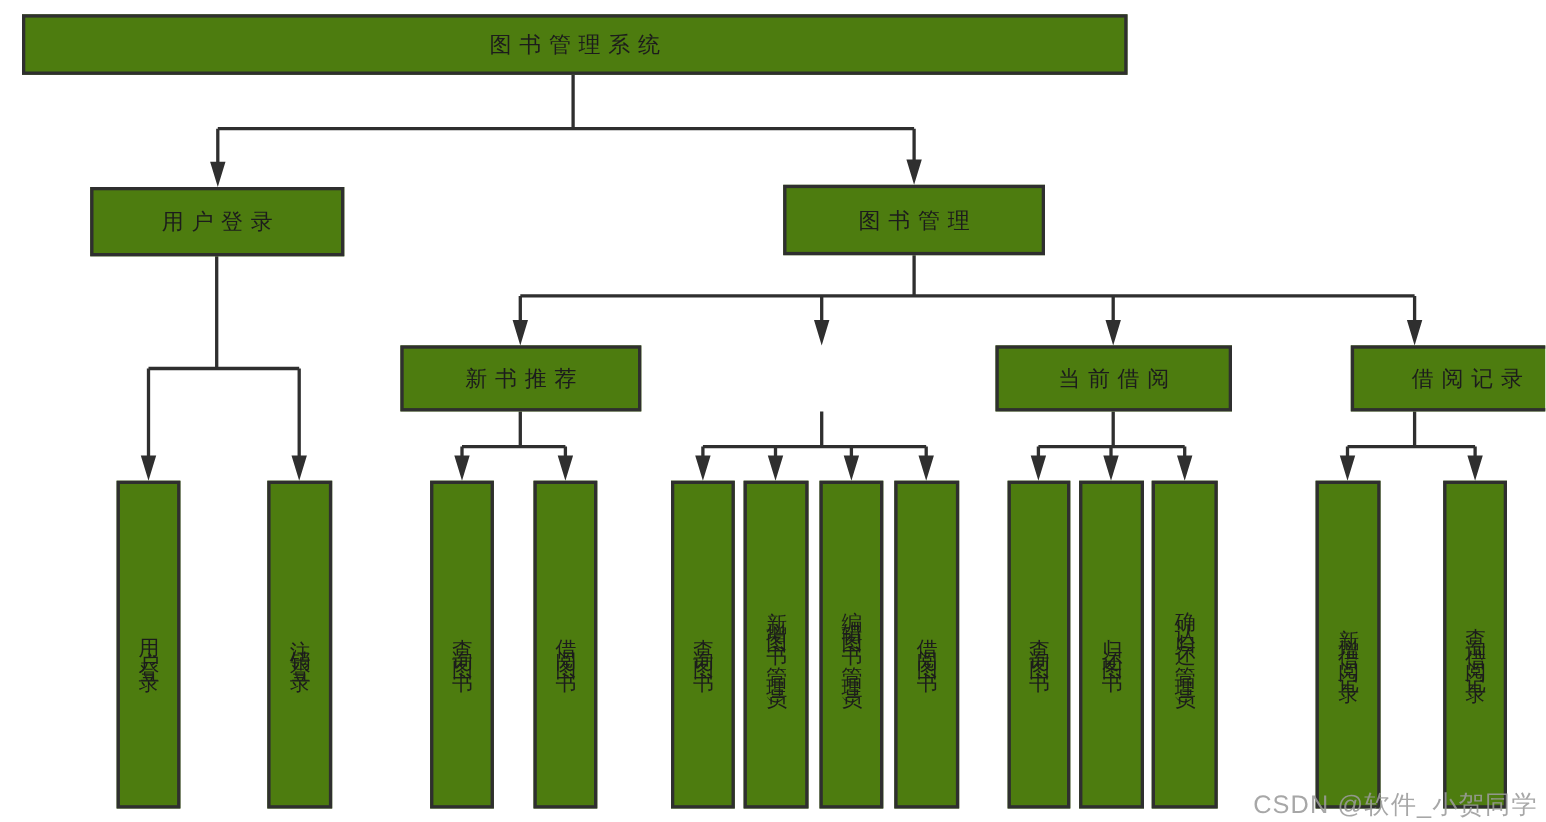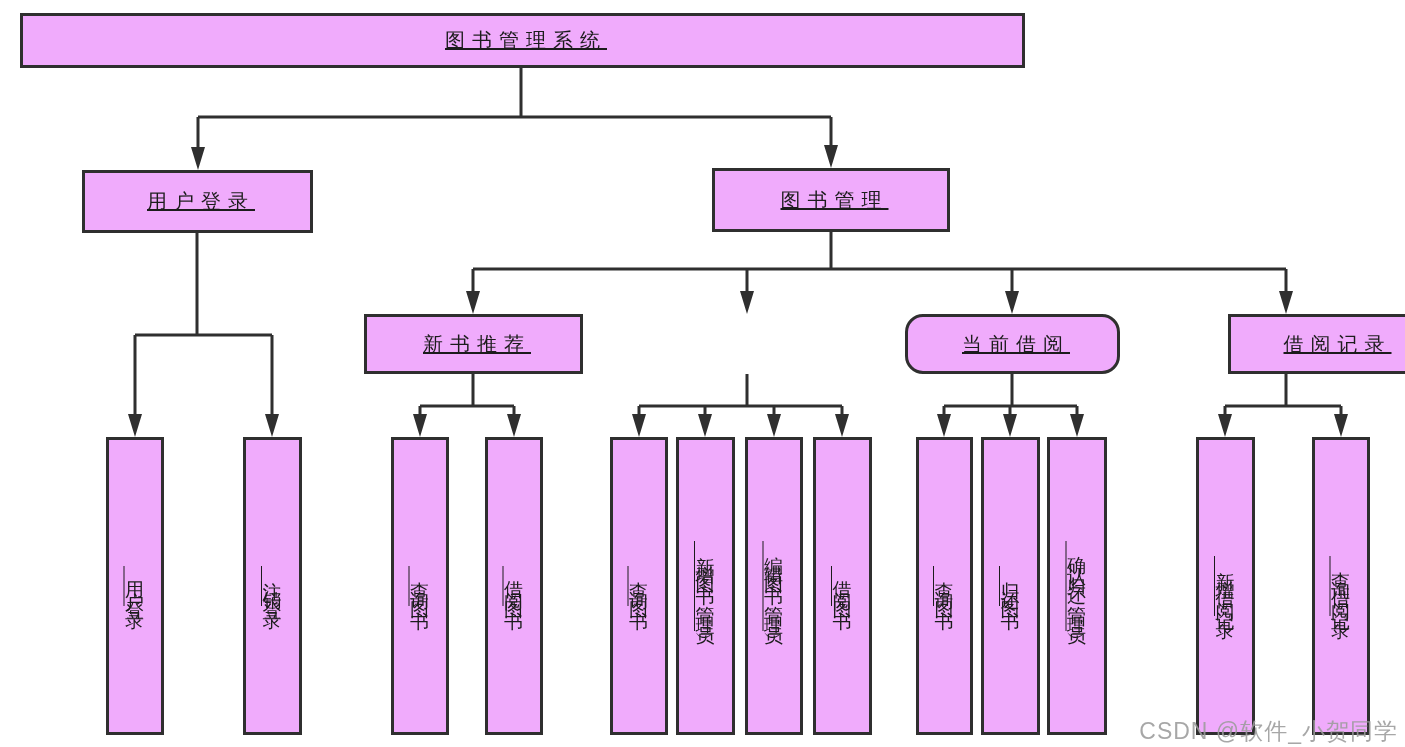--- a/index.html
+++ b/index.html
@@ -15,27 +15,26 @@
     position: absolute;
     left: 0; top: 0;
     width: 1405px; height: 747px;
     pointer-events: none;
   }
   #connectors .stroke { stroke: var(--line, #2f2f2f); stroke-width: 3; fill: none; }
   #connectors .fillhead { fill: var(--line, #2f2f2f); stroke: none; }
   .hbox, .vbox {
     position: absolute;
     box-sizing: border-box;
-    background: #f0abfc;
+    background: #4d7c0f;
     border: 3px solid var(--line, #2f2f2f);
     display: flex;
     align-items: center;
     justify-content: center;
     color: var(--text, #1c1c1c);
-    text-decoration: underline;
   }
   .hbox {
     font-size: 20px;
     letter-spacing: 7px;
     text-indent: 7px;
     white-space: nowrap;
   }
   .vbox {
     top: 437px;
     height: 298px;
@@ -101,21 +100,21 @@
       M1218 414 L1232 414 L1225 437 Z
       M1334 414 L1348 414 L1341 437 Z"></path>
   </svg>
 
   <div class="hbox" style="left:20px; top:13px; width:1005px; height:55px;">图书管理系统</div>
 
   <div class="hbox" style="left:82px; top:170px; width:231px; height:63px;">用户登录</div>
   <div class="hbox" style="left:712px; top:168px; width:238px; height:64px;">图书管理</div>
 
   <div class="hbox" style="left:364px; top:314px; width:219px; height:60px;">新书推荐</div>
-  <div class="hbox" style="left:905px; top:314px; width:215px; height:60px;border-radius:18px;">当前借阅</div>
+  <div class="hbox" style="left:905px; top:314px; width:215px; height:60px;">当前借阅</div>
   <div class="hbox" style="left:1180px; top:314px; width:212px; height:60px;margin-left:48px;">借阅记录</div>
 
   <div class="vbox" style="left:106px; width:58px;">用户登录</div>
   <div class="vbox" style="left:243px; width:59px;">注销登录</div>
 
   <div class="vbox" style="left:391px; width:58px;">查询图书</div>
   <div class="vbox" style="left:485px; width:58px;">借阅图书</div>
 
   <div class="vbox" style="left:610px; width:58px;">查询图书</div>
   <div class="vbox" style="left:676px; width:59px;">新增图书（管理员）</div>

